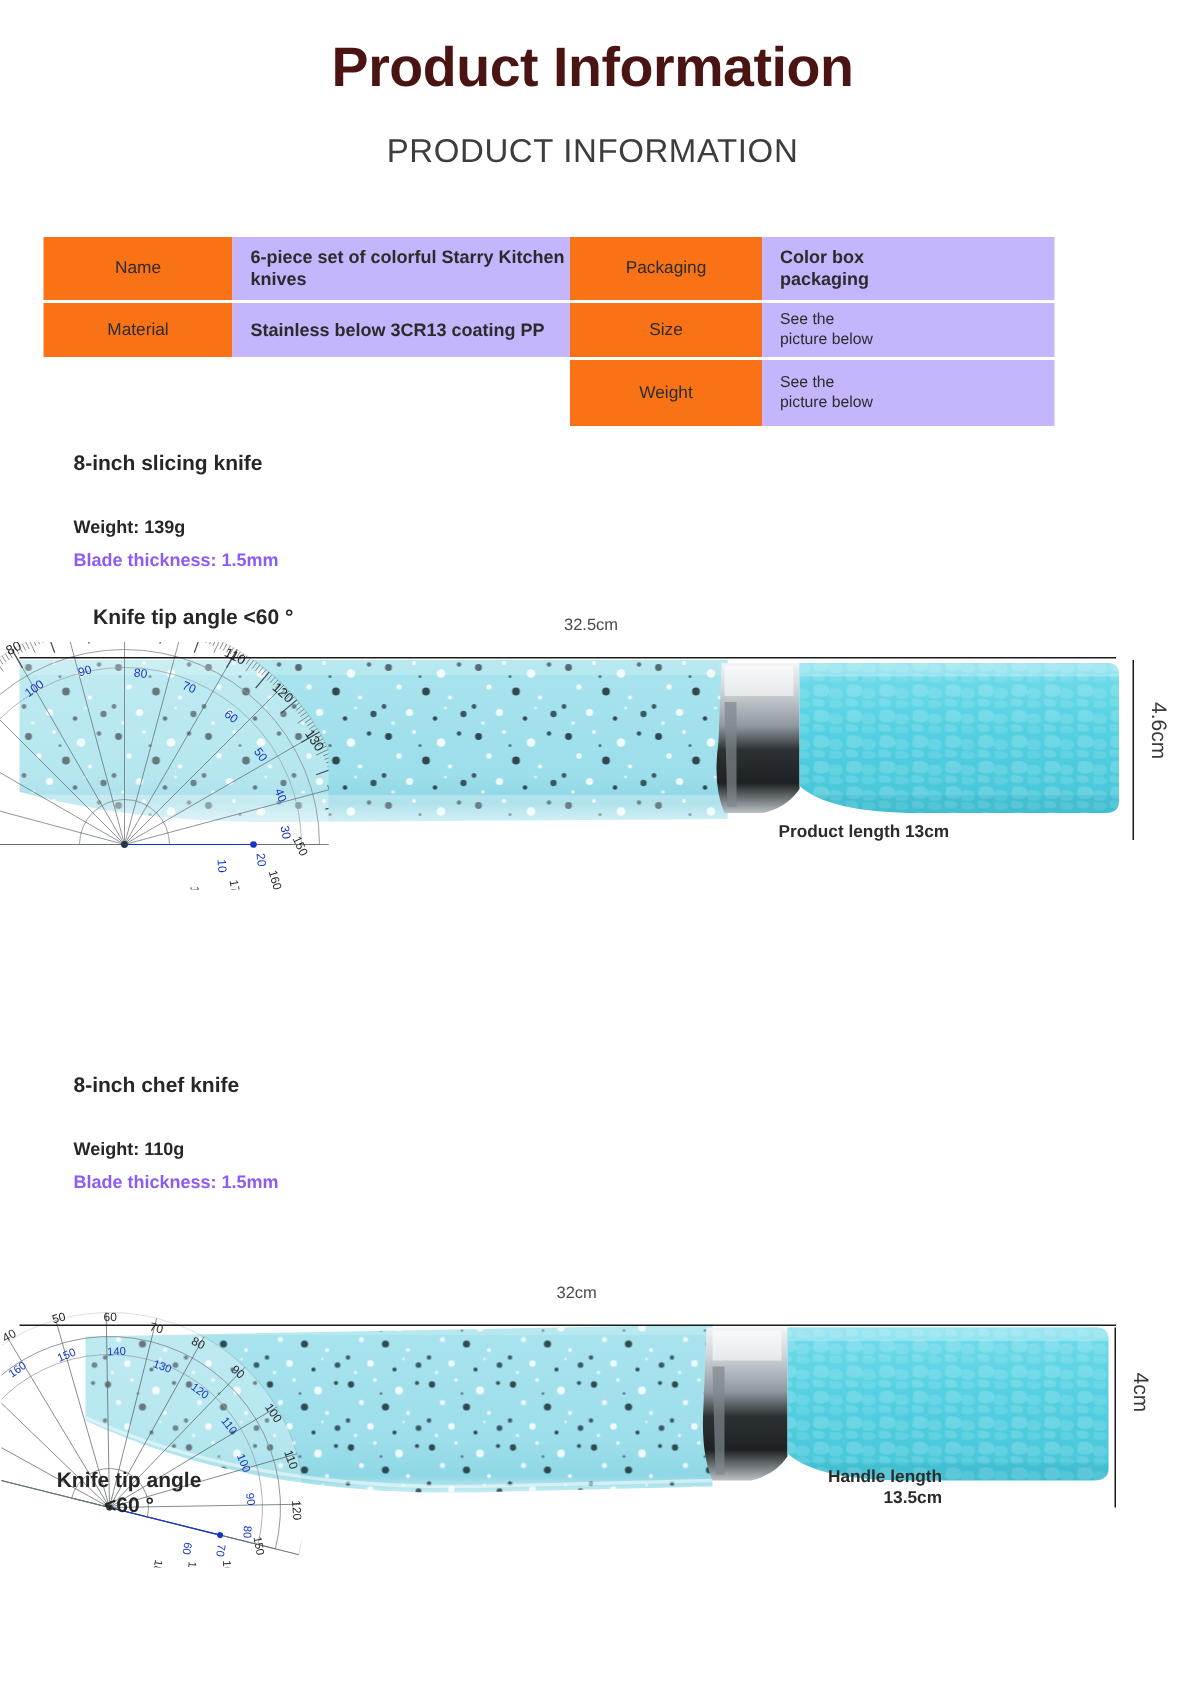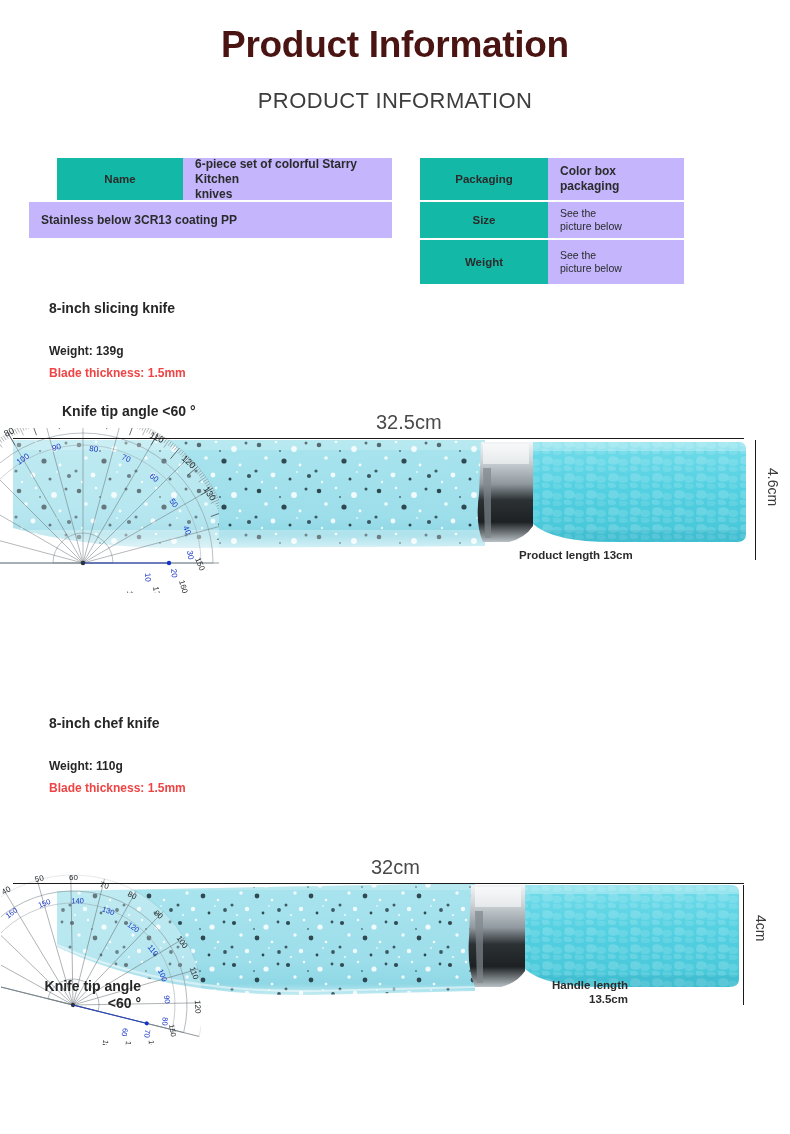--- a/index.html
+++ b/index.html
@@ -41,37 +41,36 @@
   }
 
   
   .spec-table {
     position: absolute;
     display: flex;
     flex-direction: column;
     gap: 2px;
   }
   .spec-table.left  { left: 29px;  top: 158px; width: 363px; }
-  .spec-table.right { left: 392px; top: 158px; width: 292px; }
+  .spec-table.right { left: 380px; top: 158px; width: 323px; }
 
   .spec-row {
     display: flex;
     align-items: stretch;
   }
   .spec-label {
-    background: #14b8a6;
+    background: #f97316;
     color: #2b2b2b;
     font-size: 11.5px;
-    font-weight: 700;
+    font-weight: 400;
     display: flex;
     align-items: center;
     justify-content: center;
     box-sizing: border-box;
     flex: 0 0 auto;
-    margin-left: 28px;
   }
   .spec-value {
     background: #c4b5fd;
     color: #2b2b2b;
     display: flex;
     align-items: center;
     box-sizing: border-box;
     flex: 1 1 auto;
     padding-left: 12px;
     white-space: pre-line;
@@ -107,37 +106,37 @@
     font-size: 12px;
     font-weight: bold;
     color: #262626;
   }
   .knife-thickness {
     position: absolute;
     left: 36px;
     top: 66px;
     font-size: 12px;
     font-weight: bold;
-    color: #ef4444;
+    color: #8b5cf6;
   }
 
   .tip-angle {
     position: absolute;
     font-size: 14px;
     font-weight: bold;
     color: #262626;
     line-height: 1.2;
     z-index: 6;
   }
   .first .tip-angle  { left: 49px; top: 103px; }
-  .second .tip-angle { left: 18px; top: 263px; text-align: right; width: 110px; }
+  .second .tip-angle { left: 18px; top: 263px; text-align: center; width: 110px; }
 
   .total-length {
     position: absolute;
-    font-size: 20px;
+    font-size: 11px;
     color: #4a4a4a;
   }
   .first .total-length  { left: 363px; top: 111px; }
   .second .total-length { left: 358px; top: 141px; }
 
   .top-rule {
     position: absolute;
     left: 0;
     height: 0;
     border-top: 1.6px solid #1a1a1a;
@@ -202,20 +201,21 @@
 <div class="page-title">Product Information</div>
 <div class="page-subtitle">PRODUCT INFORMATION</div>
 
 <div class="spec-table left">
   <div class="spec-row r0">
     <div class="spec-label">Name</div>
     <div class="spec-value">6-piece set of colorful Starry Kitchen
 knives</div>
   </div>
   <div class="spec-row r1">
+    <div class="spec-label">Material</div>
     <div class="spec-value">Stainless below 3CR13 coating PP</div>
   </div>
 </div>
 
 <div class="spec-table right">
   <div class="spec-row r0">
     <div class="spec-label">Packaging</div>
     <div class="spec-value strong">Color box
 packaging</div>
   </div>

